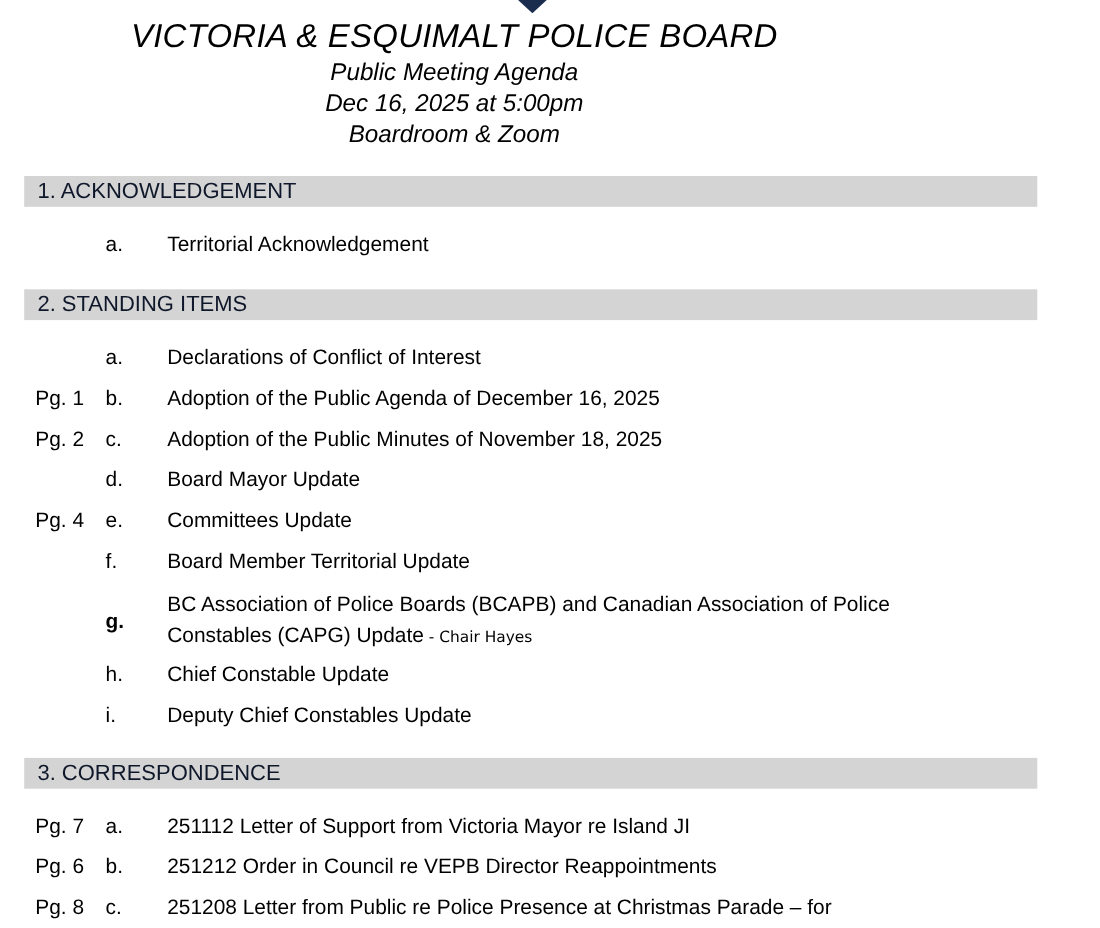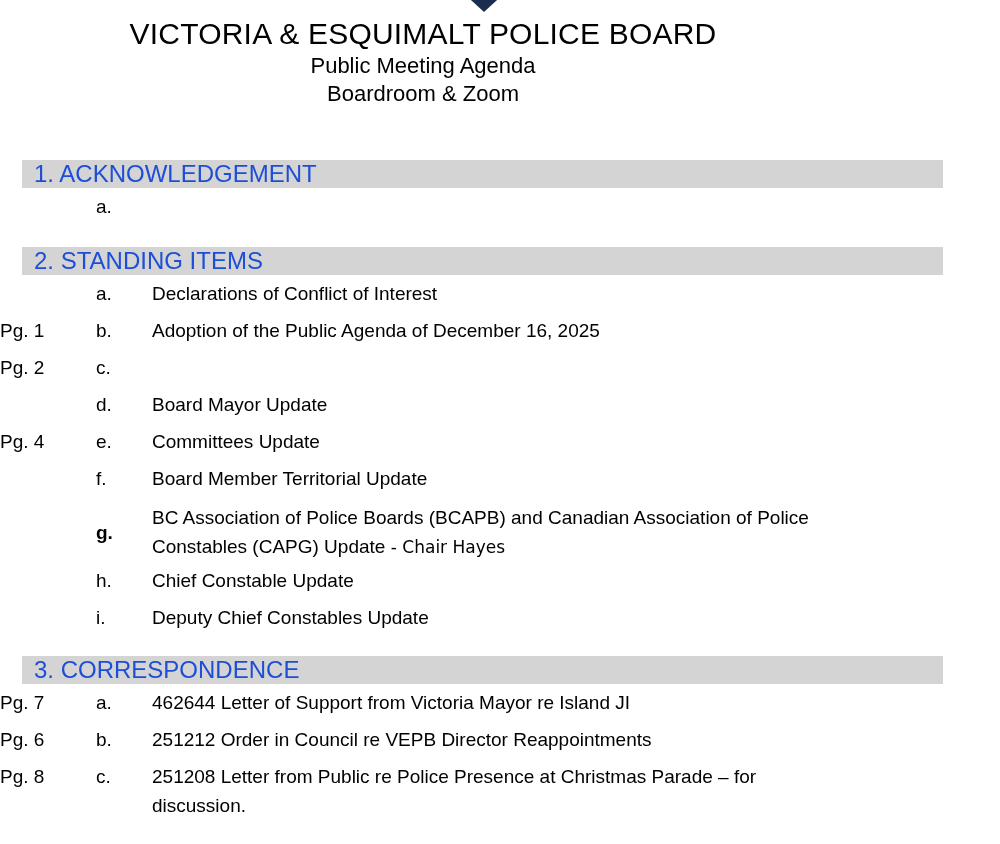--- a/index.html
+++ b/index.html
@@ -32,23 +32,24 @@
     top: -46px;
     width: 74px;
     height: 58px;
   }
   .shield-tip svg { display: block; }
 
   
   .doc-header {
     position: absolute;
     top: 16px;
-    left: 15px;
+    left: 5px;
     width: 816px;
     text-align: center;
+    font-style: italic;
   }
   .doc-title {
     font-size: 30px;
     line-height: 36px;
     letter-spacing: 0.2px;
     white-space: nowrap;
   }
   .doc-subtitle {
     font-size: 22px;
     line-height: 28px;
@@ -58,43 +59,44 @@
   .agenda {
     position: absolute;
     top: 160px;
     left: 0;
     width: 1000px;
   }
 
   .section { margin: 0; }
 
   .section-header {
-    margin: 0 57px 0 22px;
+    margin: 0 57px 16px 22px;
     background: #d4d4d4;
     height: 28px;
     line-height: 28px;
     padding-left: 12px;
-    font-size: 24px;
-    color: #1d4ed8;
+    font-size: 20px;
+    color: #0f172a;
     box-sizing: border-box;
   }
 
   .items { padding: 0; margin: 0; }
 
   .item {
     display: flex;
     align-items: flex-start;
     min-height: 33px;
     padding-top: 4px;
   }
   .item.two-line { padding-top: 6px; }
 
   .pg {
     width: 96px;
     flex: 0 0 96px;
+    padding-left: 32px;
     box-sizing: border-box;
     font-size: 19px;
     line-height: 29px;
     white-space: nowrap;
   }
   .marker {
     width: 56px;
     flex: 0 0 56px;
     font-size: 19px;
     line-height: 29px;
@@ -104,70 +106,73 @@
     font-weight: bold;
   }
   .text {
     flex: 1 1 auto;
     font-size: 19px;
     line-height: 29px;
     max-width: 700px;
   }
   .text .alt {
     font-family: "DejaVu Sans", sans-serif;
-    font-size: 17px;
+    font-size: 14px;
   }
 
   .gap-1 { height: 22px; }
   .gap-2 { height: 20px; }
 </style>
 </head>
 <body>
 
 <div class="logo-wrap">
   <div class="shield-tip">
     <svg width="74" height="58" viewBox="0 0 74 58" xmlns="http://www.w3.org/2000/svg">
       <path d="M0 0 L74 0 L74 24 L37 58 L0 24 Z" fill="#1b2d4f"></path>
     </svg>
   </div>
 </div>
 
 <div class="doc-header">
   <div class="doc-title">VICTORIA &amp; ESQUIMALT POLICE BOARD</div>
   <div class="doc-subtitle">Public Meeting Agenda</div>
+  <div class="doc-subtitle">Dec 16, 2025 at 5:00pm</div>
   <div class="doc-subtitle">Boardroom &amp; Zoom</div>
 </div>
 
 <div class="agenda" id="agenda">
     <div class="section">
       <div class="section-header">1.  ACKNOWLEDGEMENT</div>
       <div class="items">
         <div class="item">
           <div class="pg"></div>
           <div class="marker">a.</div>
+          <div class="text"><span>Territorial Acknowledgement</span></div>
         </div>
       </div>
     </div>
     <div class="gap-1"></div>
     <div class="section">
       <div class="section-header">2. STANDING ITEMS</div>
       <div class="items">
         <div class="item">
           <div class="pg"></div>
           <div class="marker">a.</div>
           <div class="text"><span>Declarations of Conflict of Interest</span></div>
         </div>
         <div class="item">
           <div class="pg">Pg. 1</div>
           <div class="marker">b.</div>
           <div class="text"><span>Adoption of the Public Agenda of December 16, 2025</span></div>
         </div>
         <div class="item">
           <div class="pg">Pg. 2</div>
           <div class="marker">c.</div>
+          <div class="text"><span>Adoption of the Public Minutes of  November 18, 2025</span></div>
         </div>
         <div class="item">
           <div class="pg"></div>
           <div class="marker">d.</div>
           <div class="text"><span>Board Mayor Update</span></div>
         </div>
         <div class="item">
           <div class="pg">Pg. 4</div>
           <div class="marker">e.</div>
           <div class="text"><span>Committees Update</span></div>
@@ -194,21 +199,21 @@
         </div>
       </div>
     </div>
     <div class="gap-2"></div>
     <div class="section">
       <div class="section-header">3. CORRESPONDENCE</div>
       <div class="items">
         <div class="item">
           <div class="pg">Pg. 7</div>
           <div class="marker">a.</div>
-          <div class="text"><span>462644 Letter of Support from Victoria Mayor re Island JI</span></div>
+          <div class="text"><span>251112 Letter of Support from Victoria Mayor re Island JI</span></div>
         </div>
         <div class="item">
           <div class="pg">Pg. 6</div>
           <div class="marker">b.</div>
           <div class="text"><span>251212 Order in Council re VEPB Director Reappointments</span></div>
         </div>
         <div class="item">
           <div class="pg">Pg. 8</div>
           <div class="marker">c.</div>
           <div class="text"><span>251208 Letter from Public re Police Presence at Christmas Parade – for discussion.</span></div>

